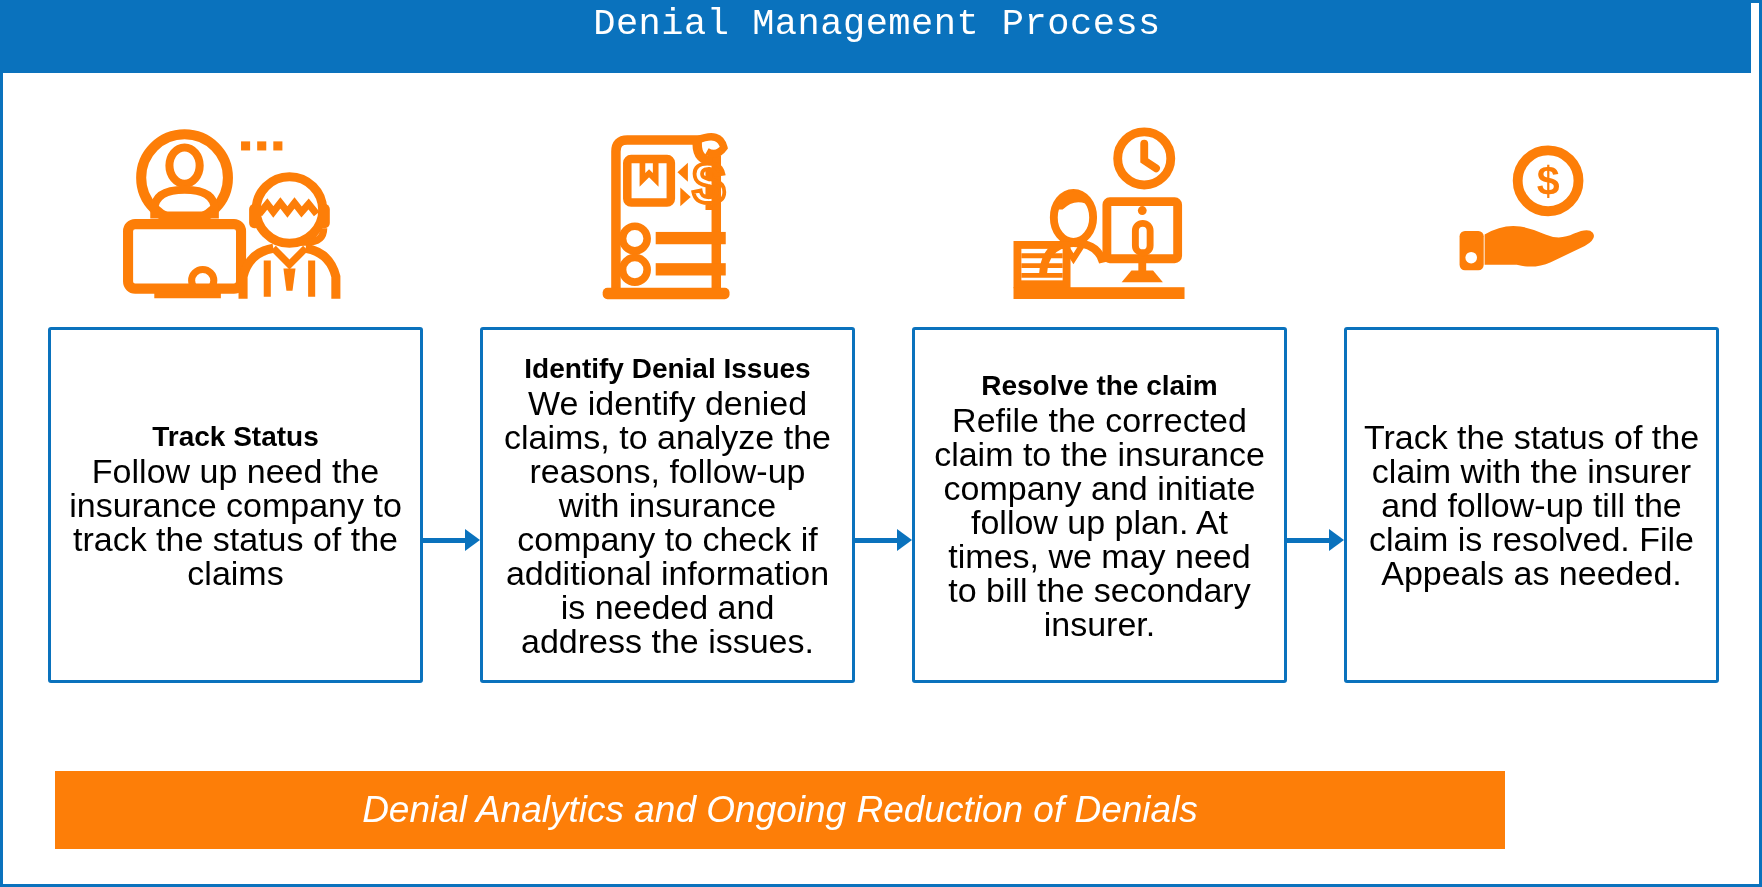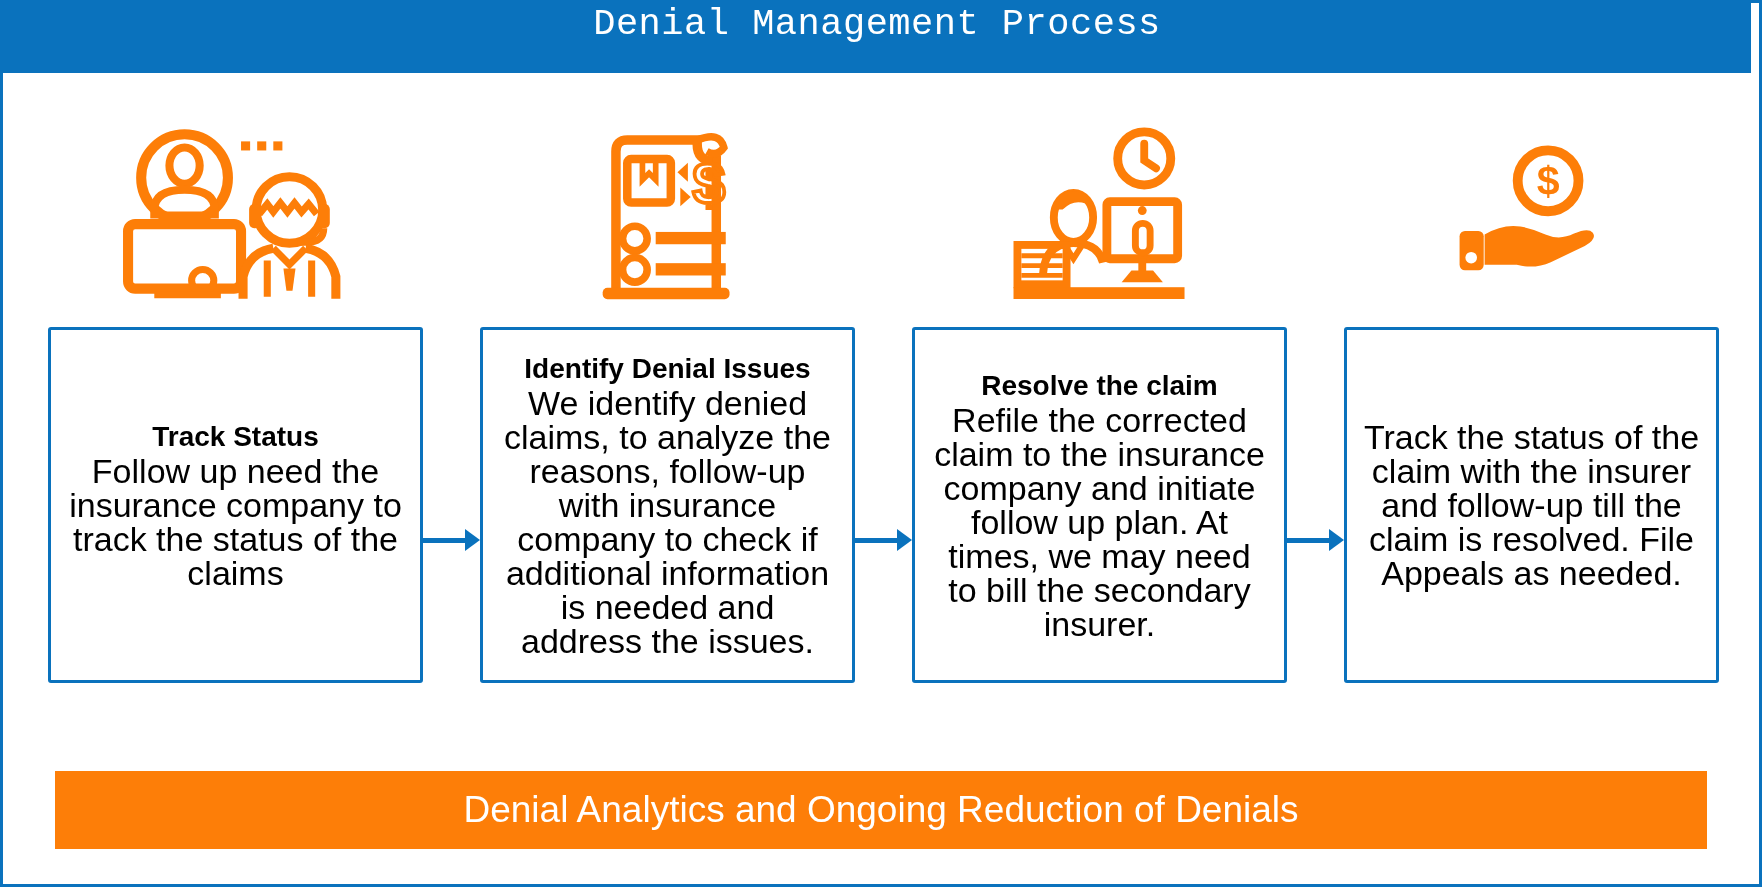--- a/index.html
+++ b/index.html
@@ -55,23 +55,23 @@
     background:var(--accent-blue);
   }
   .arrow .head{
     position:absolute;right:0;top:0;width:0;height:0;
     border-top:11px solid transparent;
     border-bottom:11px solid transparent;
     border-left:15px solid var(--accent-blue);
   }
   .arrow-0{left:420px;} .arrow-1{left:852px;} .arrow-2{left:1284px;}
   .footer-bar{
-    position:absolute;left:52px;top:768px;width:1652px;height:78px;
+    position:absolute;left:52px;top:768px;width:1450px;height:78px;
     background:var(--accent-orange);
-    display:flex;align-items:center;justify-content:center;
+    display:flex;align-items:center;justify-content:center;font-style:italic;
   }
   .footer-label{
     color:var(--inverse-text);
     font-size:37px;
   }
   svg{display:block;}
 </style>
 </head>
 <body>
 

